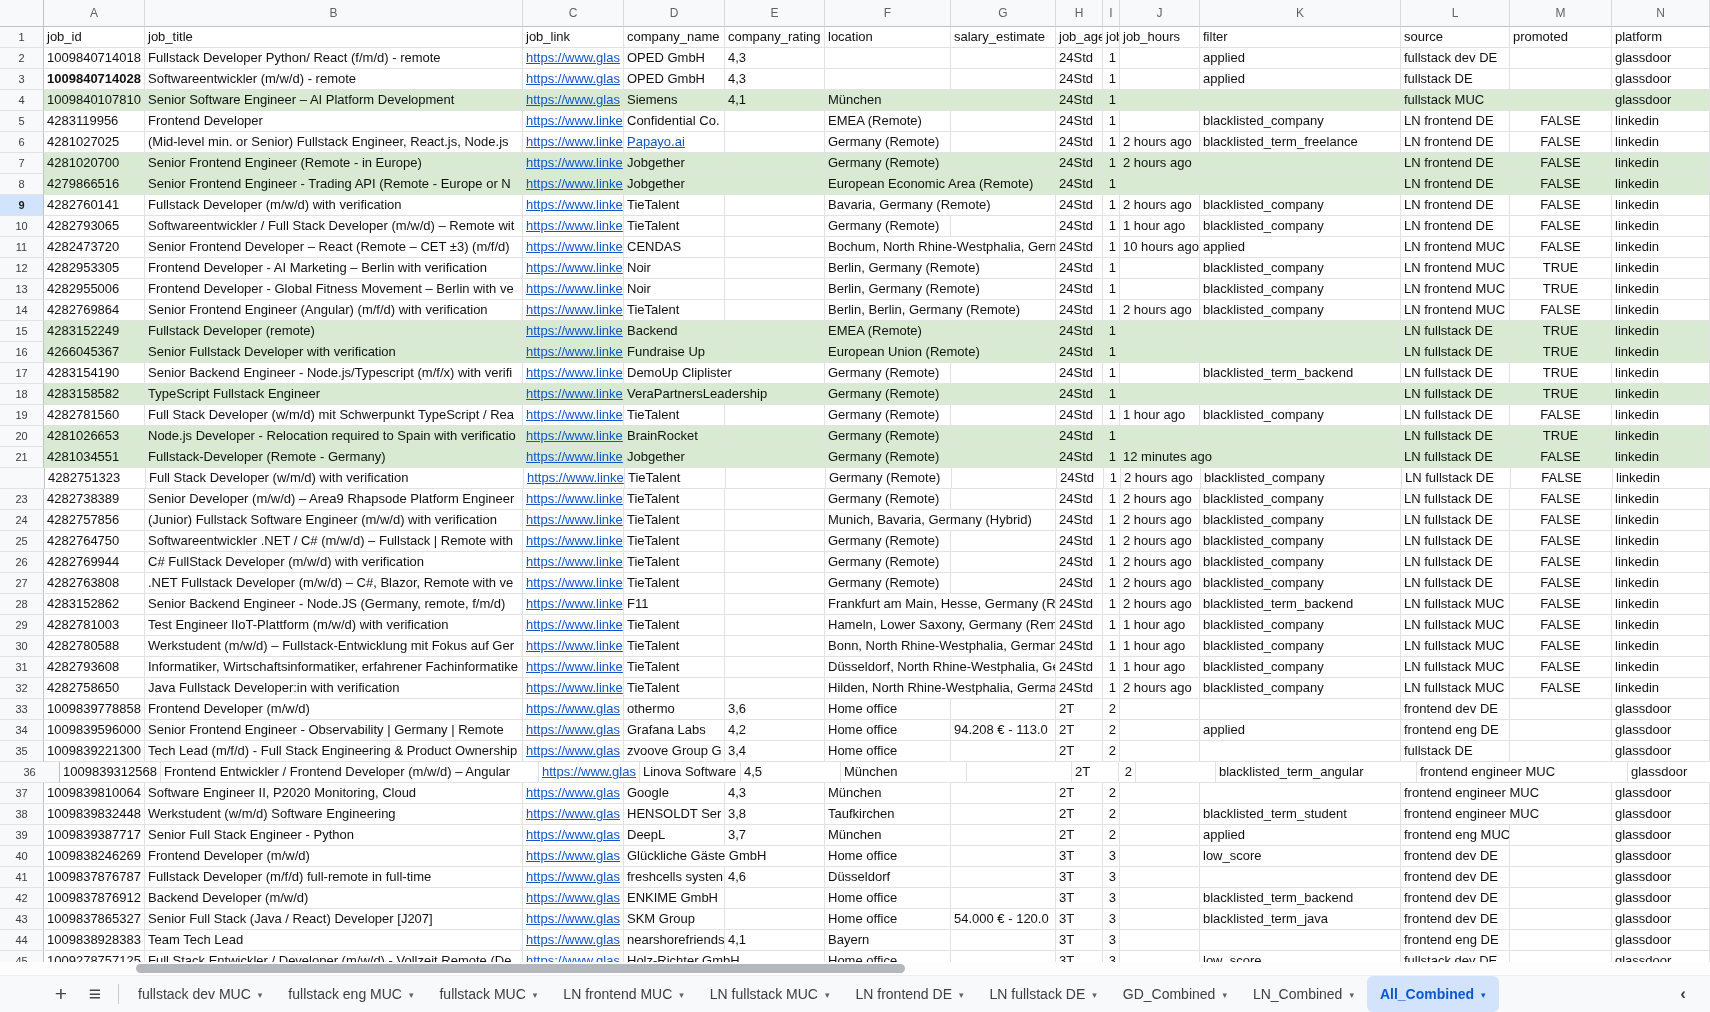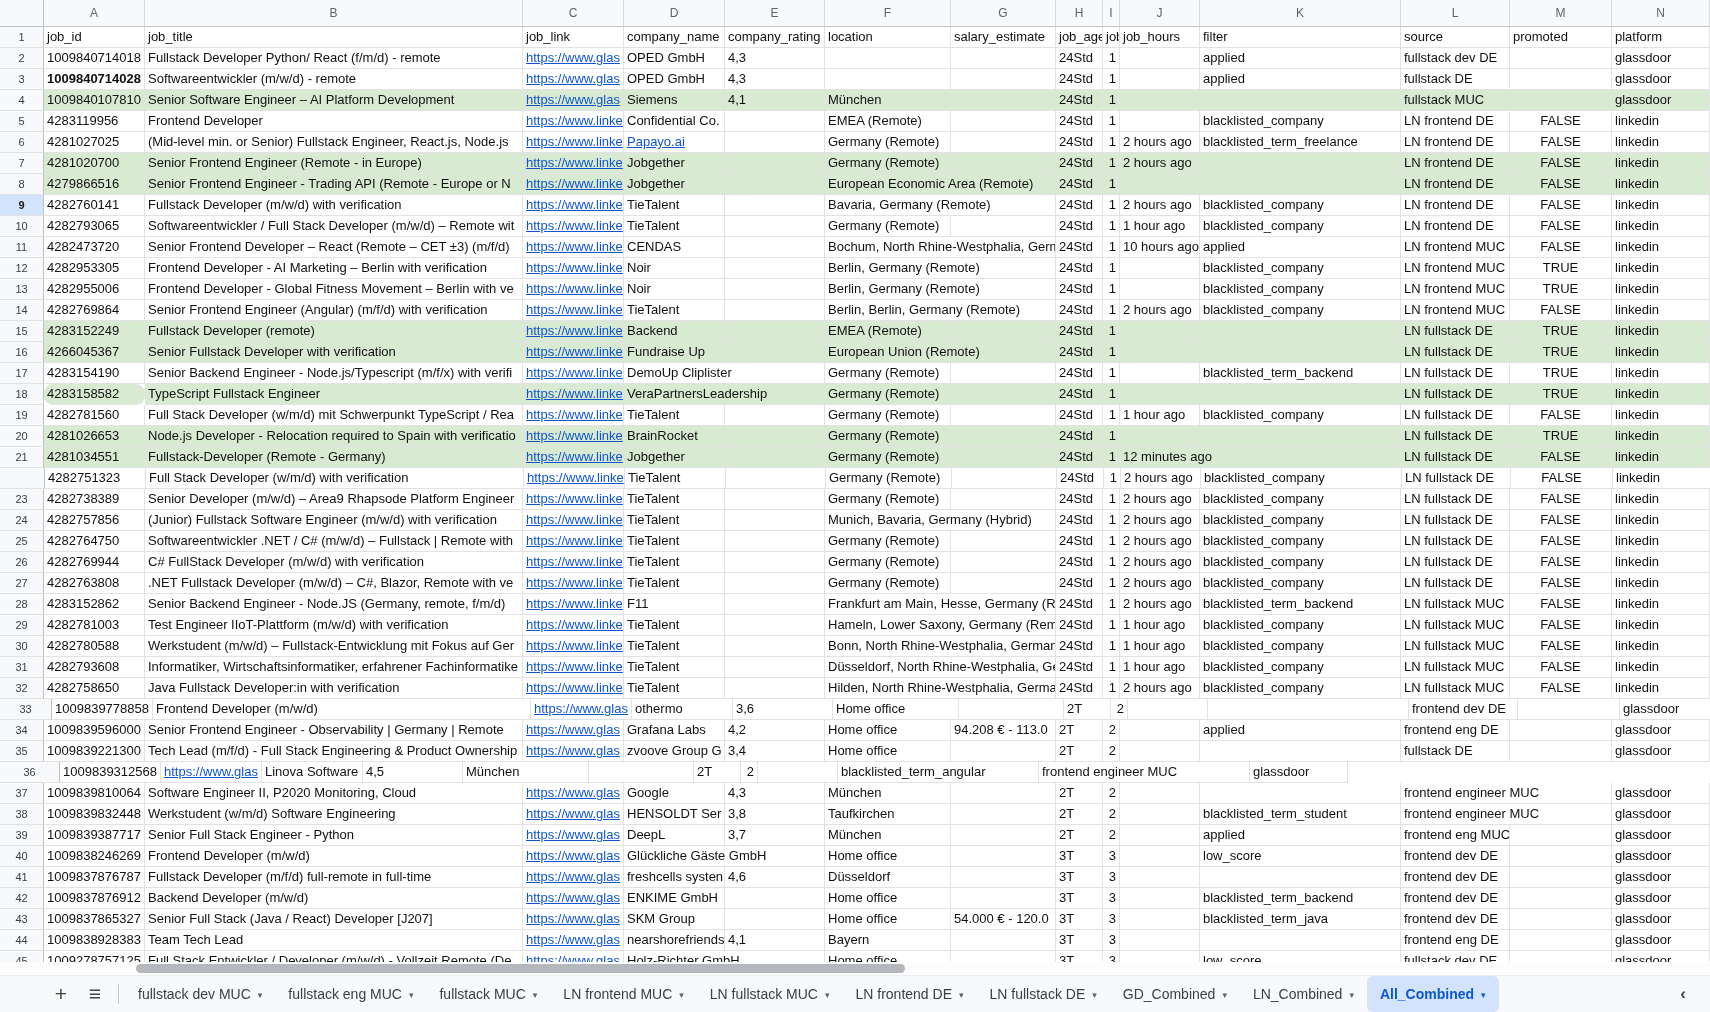--- a/index.html
+++ b/index.html
@@ -358,21 +358,21 @@
         <div class="c" style="width: 47px;">24Std</div>
         <div class="c al-r" style="width: 17px;">1</div>
         <div class="c" style="width: 80px;"></div>
         <div class="c" style="width: 201px;">blacklisted_term_backend</div>
         <div class="c" style="width: 109px;">LN fullstack DE</div>
         <div class="c al-c" style="width: 102px;">TRUE</div>
         <div class="c" style="width: 98px;">linkedin</div>
       </div>
       <div class="r row">
         <div class="c rn" style="width: 44px;">18</div>
-        <div class="c green" style="width: 101px; border-radius: 9px;">4283158582</div>
+        <div class="c green" style="width: 101px;">4283158582</div>
         <div class="c green" style="width: 378px;">TypeScript Fullstack Engineer</div>
         <div class="c green" style="width: 101px;"><span class="link">https://www.linke</span></div>
         <div class="c green" style="width: 201px;">VeraPartnersLeadership</div>
         <div class="c green" style="width: 126px;">Germany (Remote)</div>
         <div class="c green" style="width: 105px;"></div>
         <div class="c green" style="width: 47px;">24Std</div>
         <div class="c green al-r" style="width: 17px;">1</div>
         <div class="c green" style="width: 80px;"></div>
         <div class="c green" style="width: 201px;"></div>
         <div class="c green" style="width: 109px;">LN fullstack DE</div>
@@ -604,21 +604,21 @@
         <div class="c" style="width: 231px;">Hilden, North Rhine-Westphalia, Germa</div>
         <div class="c" style="width: 47px;">24Std</div>
         <div class="c al-r" style="width: 17px;">1</div>
         <div class="c" style="width: 80px;">2 hours ago</div>
         <div class="c" style="width: 201px;">blacklisted_company</div>
         <div class="c" style="width: 109px;">LN fullstack MUC</div>
         <div class="c al-c" style="width: 102px;">FALSE</div>
         <div class="c" style="width: 98px;">linkedin</div>
       </div>
       <div class="r row">
-        <div class="c rn" style="width: 52px;">33</div>
+        <div class="c rn" style="width: 44px;">33</div>
         <div class="c" style="width: 101px;">1009839778858</div>
         <div class="c" style="width: 378px;">Frontend Developer (m/w/d)</div>
         <div class="c" style="width: 101px;"><span class="link">https://www.glas</span></div>
         <div class="c" style="width: 101px;">othermo</div>
         <div class="c" style="width: 100px;">3,6</div>
         <div class="c" style="width: 126px;">Home office</div>
         <div class="c" style="width: 105px;"></div>
         <div class="c" style="width: 47px;">2T</div>
         <div class="c al-r" style="width: 17px;">2</div>
         <div class="c" style="width: 80px;"></div>
@@ -657,20 +657,21 @@
         <div class="c al-r" style="width: 17px;">2</div>
         <div class="c" style="width: 80px;"></div>
         <div class="c" style="width: 201px;"></div>
         <div class="c" style="width: 109px;">fullstack DE</div>
         <div class="c al-c" style="width: 102px;"></div>
         <div class="c" style="width: 98px;">glassdoor</div>
       </div>
       <div class="r row">
         <div class="c rn" style="width: 60px;">36</div>
         <div class="c" style="width: 101px;">1009839312568</div>
+        <div class="c" style="width: 378px;">Frontend Entwickler / Frontend Developer (m/w/d) – Angular</div>
         <div class="c" style="width: 101px;"><span class="link">https://www.glas</span></div>
         <div class="c" style="width: 101px;">Linova Software</div>
         <div class="c" style="width: 100px;">4,5</div>
         <div class="c" style="width: 126px;">München</div>
         <div class="c" style="width: 105px;"></div>
         <div class="c" style="width: 47px;">2T</div>
         <div class="c al-r" style="width: 17px;">2</div>
         <div class="c" style="width: 80px;"></div>
         <div class="c" style="width: 201px;">blacklisted_term_angular</div>
         <div class="c" style="width: 211px;">frontend engineer MUC</div>

